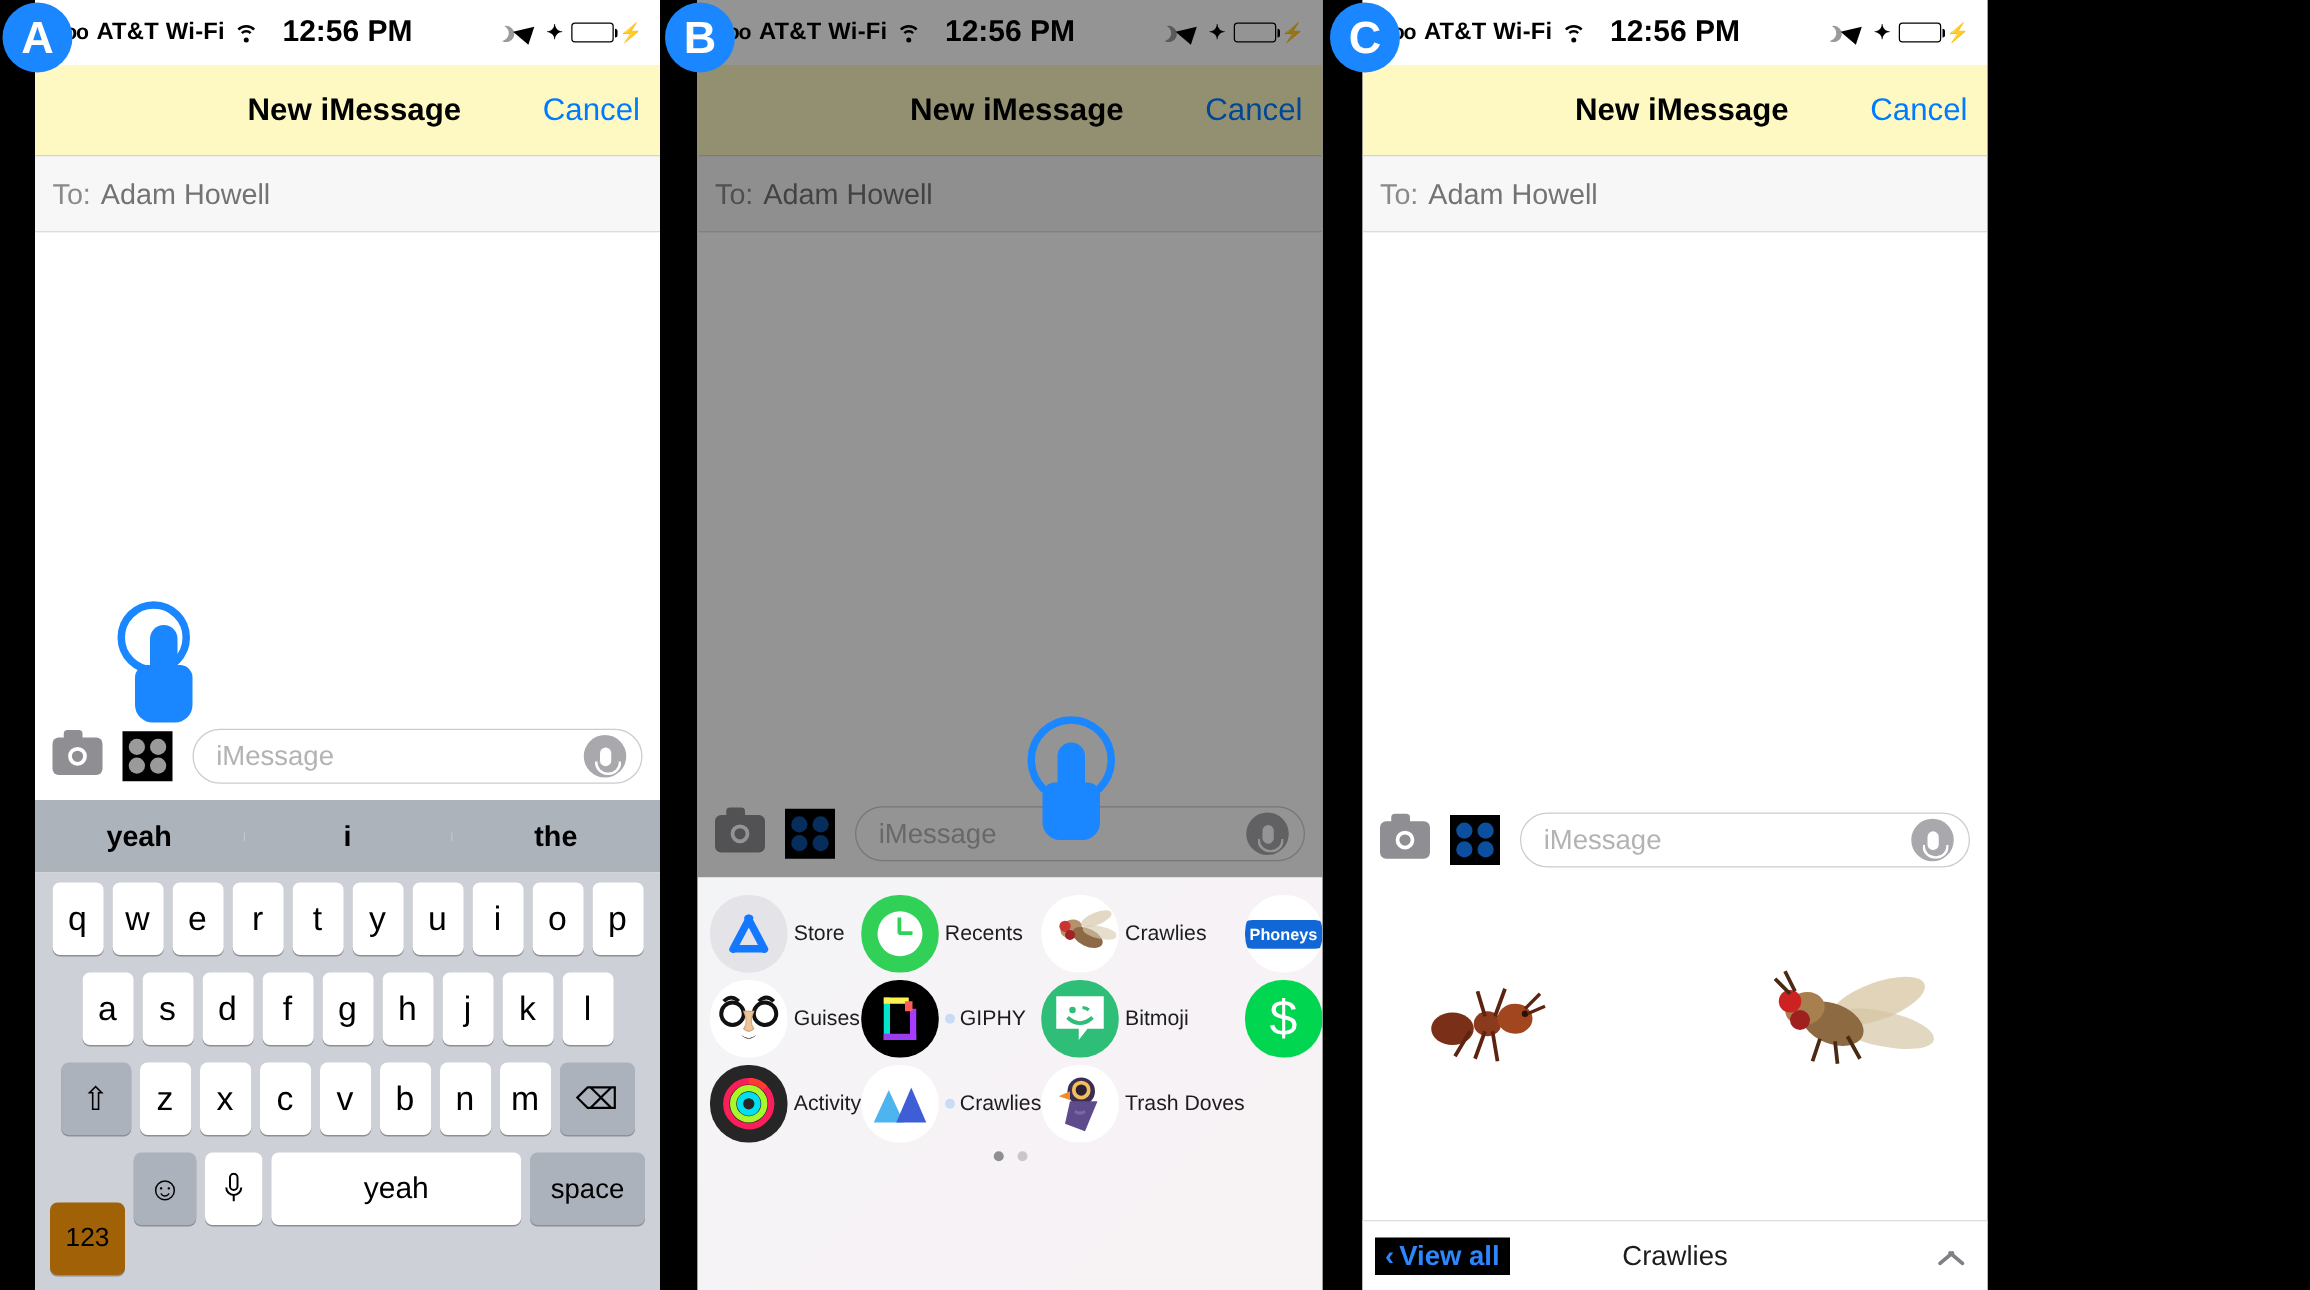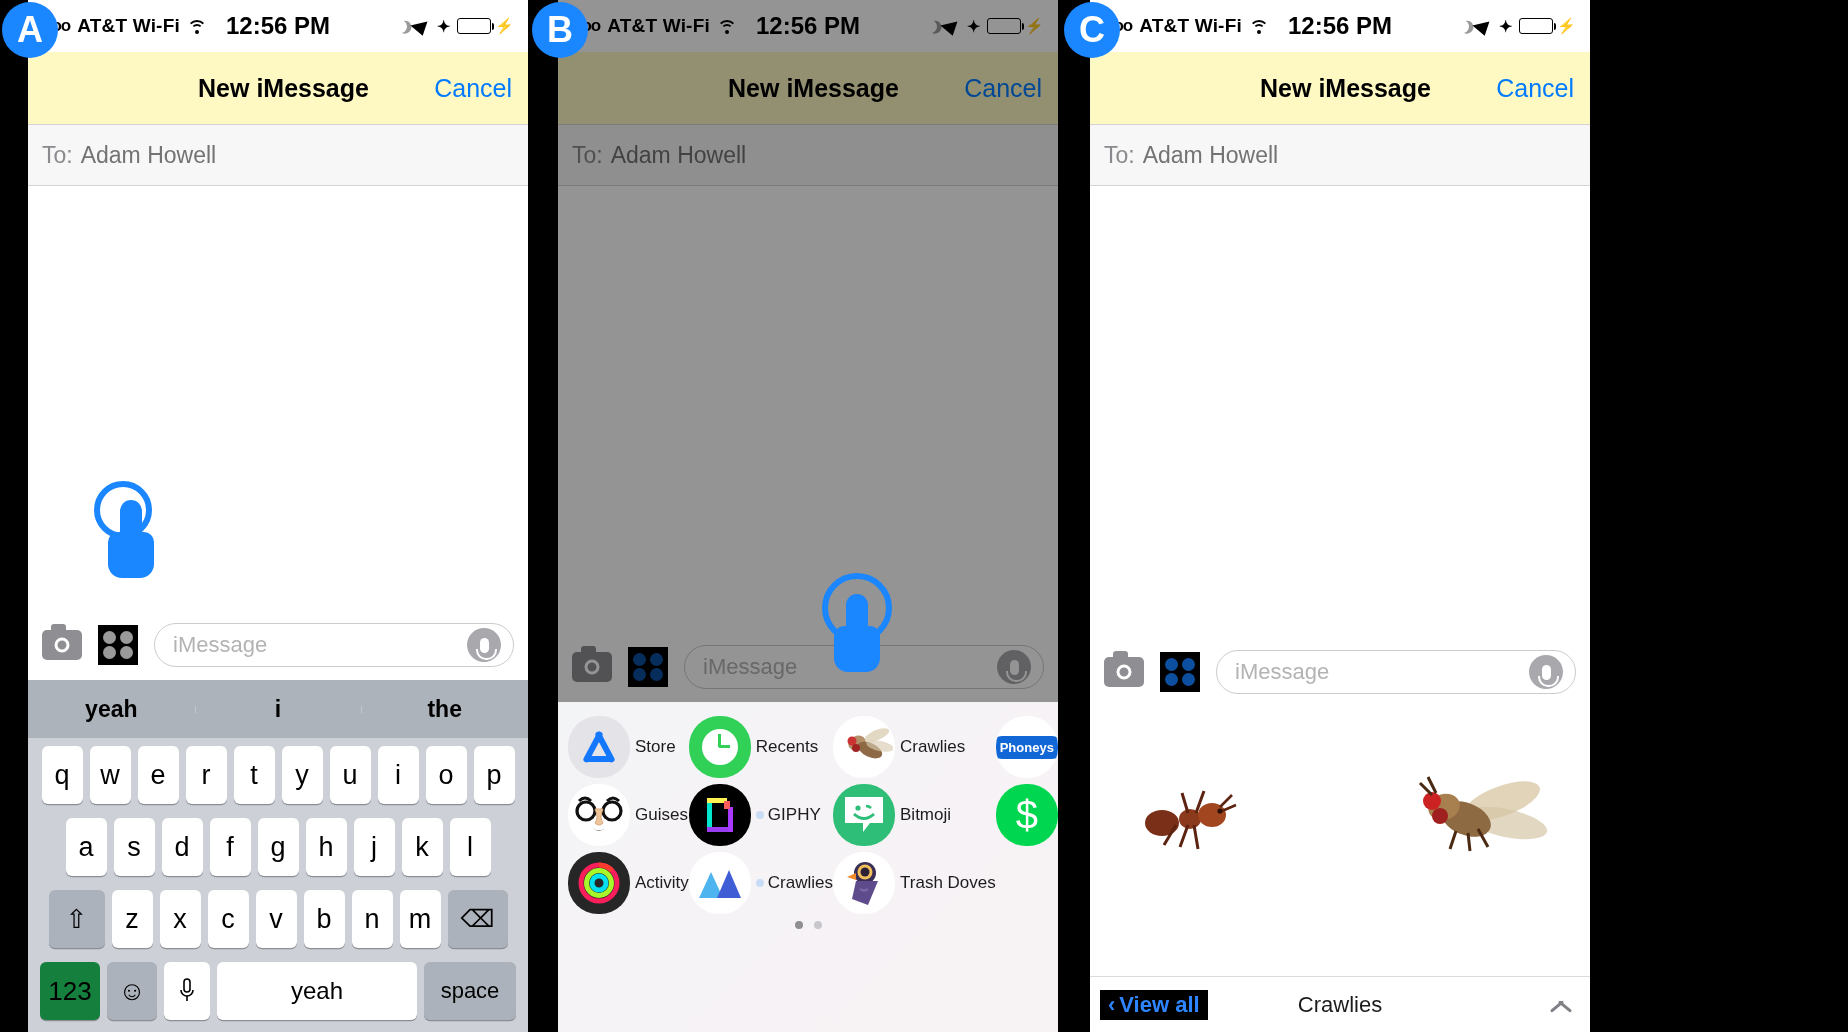--- a/index.html
+++ b/index.html
@@ -67,21 +67,21 @@
   .predict .p + .p::before { content:""; position:absolute; left:0; top:10px; bottom:10px; width:1px; background:#c2c7cd; }
 
   
   .keyboard { background:#cdd1d7; padding:8px 4px 12px; }
   .krow { display:flex; justify-content:center; gap:7px; margin-bottom:14px; }
   .krow:last-child { margin-bottom:0; }
   .key { background:#fff; border-radius:6px; box-shadow:0 1.2px 0 #8c8f94; height:58px; width:41px;
          display:flex; align-items:center; justify-content:center; font-size:27px; color:#000; }
   .key.wide { width:56px; background:#acb2bb; }
   .key.space { flex:1; max-width:200px; font-size:24px; }
-  .key.num { width:60px; background:#15803d; font-size:26px; }
+  .key.num { width:60px; background:#a16207; font-size:21px;margin-top:40px; }
   .key.ret { width:92px; background:#acb2bb; font-size:22px; }
   .key.emoji { width:50px; background:#acb2bb; }
   .key.mic { width:46px; }
   .r2pad { padding:0 22px; }
   .shift { font-size:26px; }
   .delkey { width:60px; background:#acb2bb; font-size:24px; }
 
   
   .dim { position:absolute; inset:0; background:rgba(0,0,0,0.42); }
   .appdrawer { position:absolute; left:0; right:0; bottom:0; height:330px;

